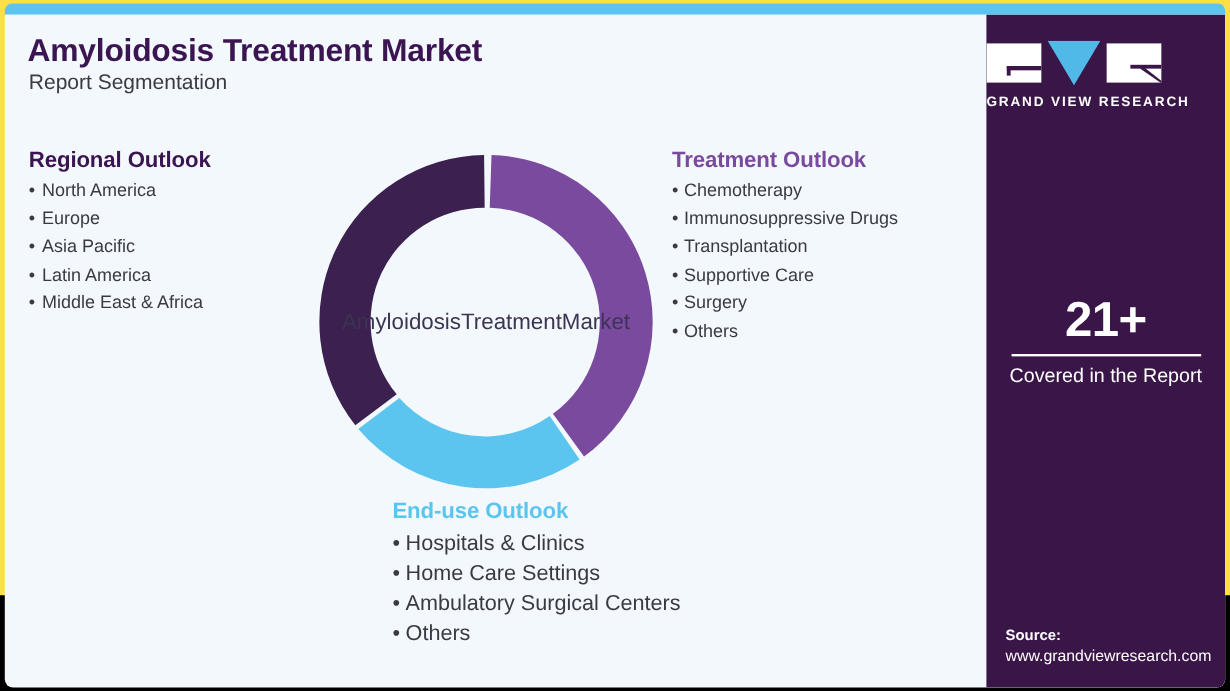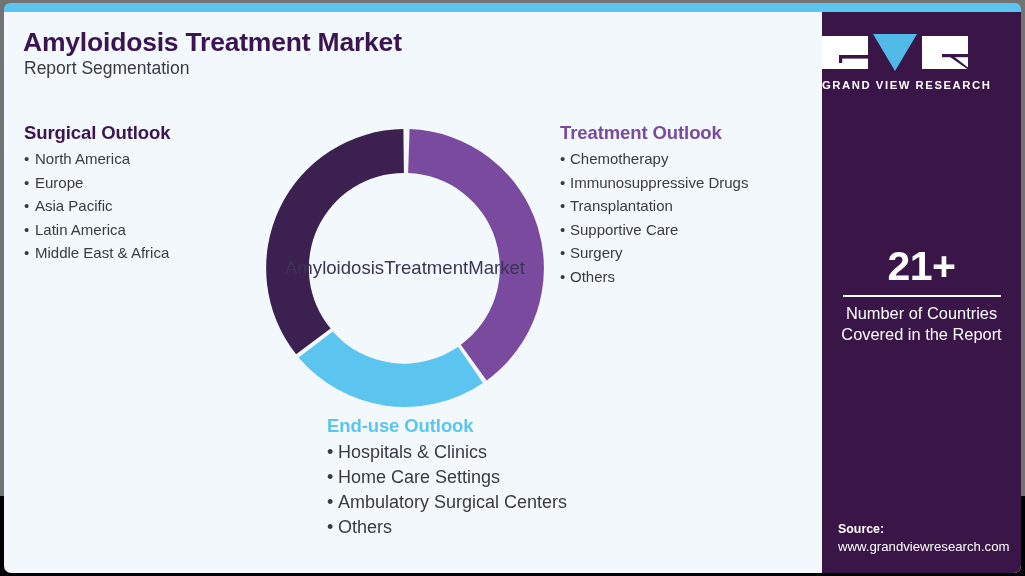--- a/index.html
+++ b/index.html
@@ -11,21 +11,21 @@
     width: 1025px;
     height: 576px;
     overflow: hidden;
     font-family: "Liberation Sans", sans-serif;
   }
 
   .infographic {
     position: relative;
     width: 1025px;
     height: 496px;
-    background: #737373;
+    background: #fde047;
     box-sizing: border-box;
   }
 
   
   .top-accent {
     position: absolute;
     left: 4px;
     top: 3px;
     width: 1017px;
     height: 10px;
@@ -220,21 +220,21 @@
 <div class="infographic">
 
   <div class="top-accent"></div>
 
   <div class="canvas">
 
     <div class="title">Amyloidosis Treatment Market</div>
     <div class="subtitle">Report Segmentation</div>
 
     <div class="block" id="regional-block">
-      <h3>Surgical Outlook</h3>
+      <h3>Regional Outlook</h3>
       <ul>
         <li>North America</li>
         <li>Europe</li>
         <li>Asia Pacific</li>
         <li>Latin America</li>
         <li>Middle East &amp; Africa</li>
       </ul>
     </div>
 
     <div class="block" id="treatment-block">
@@ -311,21 +311,20 @@
             <polygon points="30,19 46,31.5 46,33.5 28,21" fill="#3A1548"></polygon>
           </svg>
         </div>
         <div class="logo-text">GRAND VIEW RESEARCH</div>
       </div>
 
       <div class="stat">
         <div class="stat-number">21+</div>
         <div class="stat-rule"></div>
         <div class="stat-label">
-          <span>Number of Countries</span>
           <span>Covered in the Report</span>
         </div>
       </div>
 
       <div class="source">
         <div class="source-title">Source:</div>
         <div class="source-url">www.grandviewresearch.com</div>
       </div>
 
     </div>

